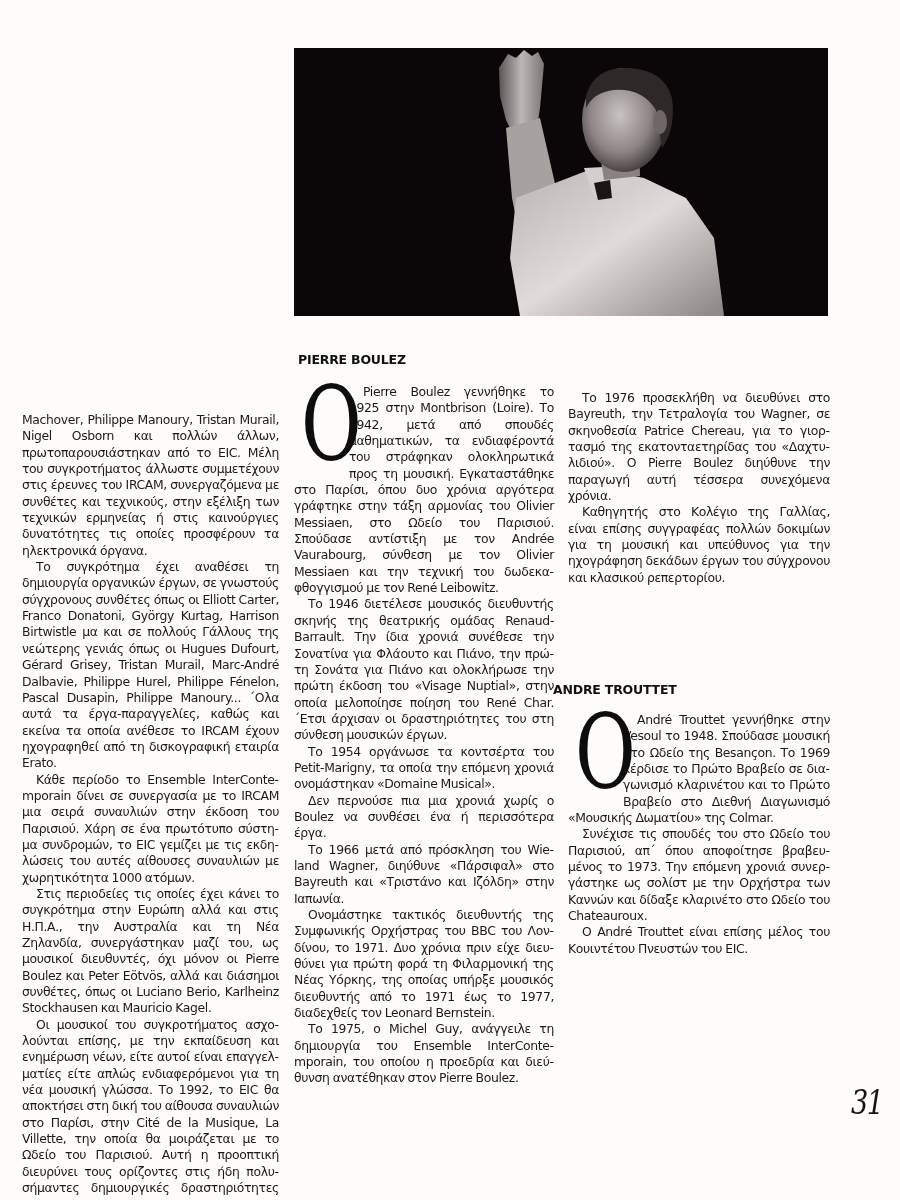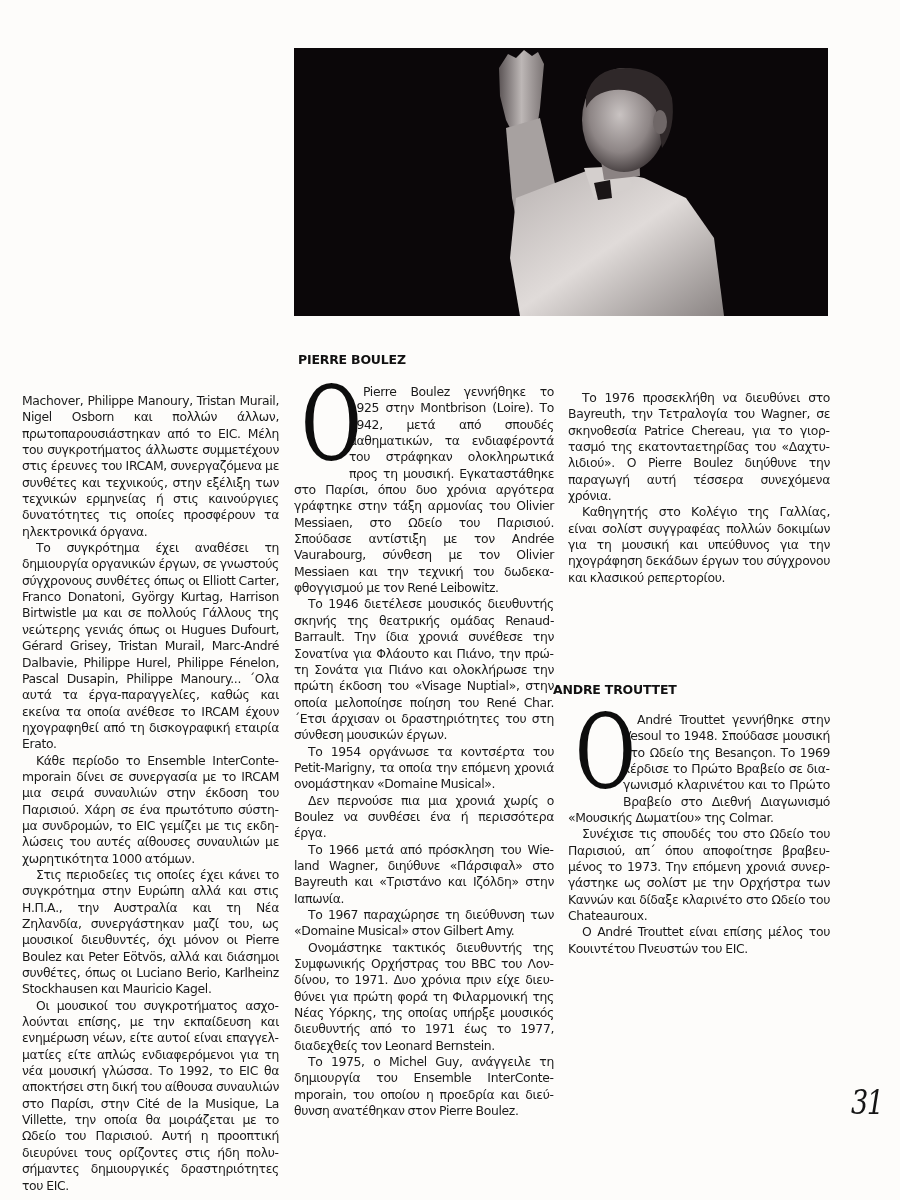--- a/index.html
+++ b/index.html
@@ -32,21 +32,21 @@
     .col {
       position: absolute;
       font-size: 12.4px;
       line-height: 16.35px;
       text-align: justify;
       hyphens: manual;
       letter-spacing: -0.35px;
       word-spacing: -0.5px;
     }
     .col p { margin: 0; text-indent: 14px; }
-    .col p.noindent { text-indent: 0; }
+    .col p.noindent { text-indent: 0; margin-top: 19px; }
     .col-left  { left: 22px;  top: 393px; width: 257px; }
     .col-mid   { left: 294px; top: 384px; width: 260px; }
     .col-right { left: 568px; top: 390px; width: 262px; }
 
     .dropcap {
       float: left;
       font-family: "DejaVu Serif", serif;
       font-size: 103px;
       line-height: 76px;
       height: 80px;
@@ -123,28 +123,27 @@
 </div>
 
 <h2 class="heading" style="left:294px; top:348px;">PIERRE BOULEZ</h2>
 
 <div class="col col-mid">
   <p class="dropcap-wrap"><span class="dropcap">O</span><span>Pierre Boulez γεννήθηκε το 1925 στην Montbrison (Loire). Το 1942, μετά από σπουδές μαθηματικών, τα ενδιαφέροντά του στράφηκαν ολοκληρωτικά προς τη μουσική. Εγκαταστάθηκε στο Παρίσι, όπου δυο χρόνια αργότερα γράφτηκε στην τάξη αρμονίας του Olivier Messiaen, στο Ωδείο του Παρισιού. Σπούδασε αντίστιξη με τον Andrée Vaurabourg, σύνθεση με τον Oli­vier Messiaen και την τεχνική του δωδεκα­φθογγισμού με τον René Leibowitz.</span></p>
   <p>Το 1946 διετέλεσε μουσικός διευθυντής σκηνής της θεατρικής ομάδας Renaud-Barrault. Την ίδια χρονιά συνέθεσε την Σονατίνα για Φλάουτο και Πιάνο, την πρώ­τη Σονάτα για Πιάνο και ολοκλήρωσε την πρώτη έκδοση του «Visage Nuptial», στην οποία μελοποίησε ποίηση του René Char. ΄Ετσι άρχισαν οι δραστηριότητες του στη σύνθεση μουσικών έργων.</p>
   <p>Το 1954 οργάνωσε τα κοντσέρτα του Petit-Marigny, τα οποία την επόμενη χρο­νιά ονομάστηκαν «Domaine Musical».</p>
   <p>Δεν περνούσε πια μια χρονιά χωρίς ο Boulez να συνθέσει ένα ή περισσότερα έργα.</p>
   <p>Το 1966 μετά από πρόσκληση του Wie­land Wagner, διηύθυνε «Πάρσιφαλ» στο Bayreuth και «Τριστάνο και Ιζόλδη» στην Ιαπωνία.</p>
-  <p>Το 1967 παραχώρησε τη διεύθυνση των «Domaine Musical» στον Gilbert Amy.</p>
   <p>Ονομάστηκε τακτικός διευθυντής της Συμφωνικής Ορχήστρας του BBC του Λον­δίνου, το 1971. Δυο χρόνια πριν είχε διευ­θύνει για πρώτη φορά τη Φιλαρμονική της Νέας Υόρκης, της οποίας υπήρξε μουσι­κός διευθυντής από το 1971 έως το 1977, διαδεχθείς τον Leonard Bernstein.</p>
   <p>Το 1975, ο Michel Guy, ανάγγειλε τη δημιουργία του Ensemble InterConte­mporain, του οποίου η προεδρία και διεύ­θυνση ανατέθηκαν στον Pierre Boulez.</p>
 </div>
 
 <div class="col col-right">
   <p>Το 1976 προσεκλήθη να διευθύνει στο Bayreuth, την Τετραλογία του Wagner, σε σκηνοθεσία Patrice Chereau, για το γιορ­τασμό της εκατονταετηρίδας του «Δαχτυ­λιδιού». Ο Pierre Boulez διηύθυνε την παραγωγή αυτή τέσσερα συνεχόμενα χρόνια.</p>
-  <p>Καθηγητής στο Κολέγιο της Γαλλίας, είναι σολίστ συγγραφέας πολλών δοκι­μίων για τη μουσική και υπεύθυνος για την ηχογράφηση δεκάδων έργων του σύγχρο­νου και κλασικού ρεπερτορίου.</p>
+  <p>Καθηγητής στο Κολέγιο της Γαλλίας, είναι επίσης συγγραφέας πολλών δοκι­μίων για τη μουσική και υπεύθυνος για την ηχογράφηση δεκάδων έργων του σύγχρο­νου και κλασικού ρεπερτορίου.</p>
 </div>
 
 <h2 class="heading" style="left:549px; top:678px;">ANDRE TROUTTET</h2>
 
 <div class="col" style="left:568px; top:712px; width:262px;">
   <p class="dropcap-wrap"><span class="dropcap">O</span><span>André Trouttet γεννήθηκε στην Vesoul το 1948. Σπούδασε μουσική στο Ωδείο της Besançon. Το 1969 κέρδισε το Πρώτο Βραβείο σε δια­γωνισμό κλαρινέτου και το Πρώτο Βραβείο στο Διεθνή Διαγωνισμό «Μουσι­κής Δωματίου» της Colmar.</span></p>
   <p>Συνέχισε τις σπουδές του στο Ωδείο του Παρισιού, απ΄ όπου αποφοίτησε βραβευ­μένος το 1973. Την επόμενη χρονιά συνερ­γάστηκε ως σολίστ με την Ορχήστρα των Καννών και δίδαξε κλαρινέτο στο Ωδείο του Chateauroux.</p>
   <p>Ο André Trouttet είναι επίσης μέλος του Κουιντέτου Πνευστών του EIC.</p>
 </div>
 

